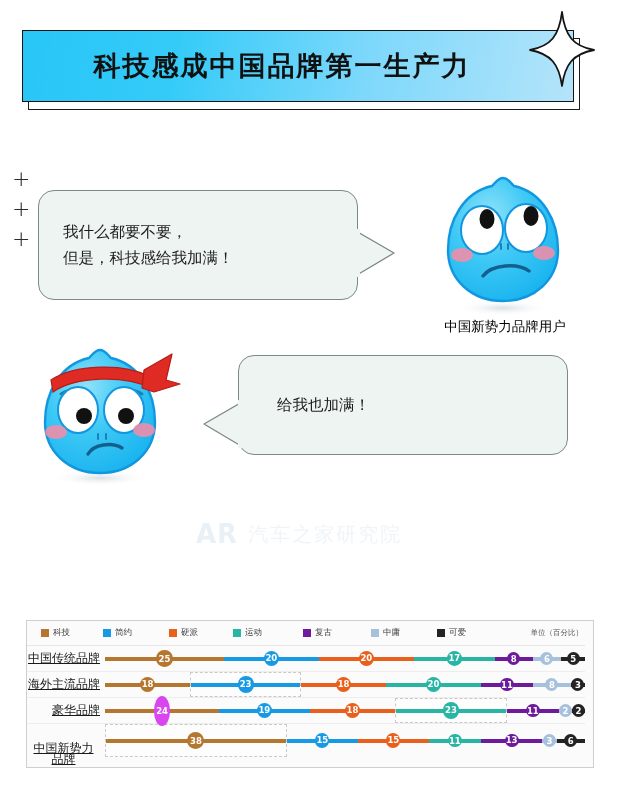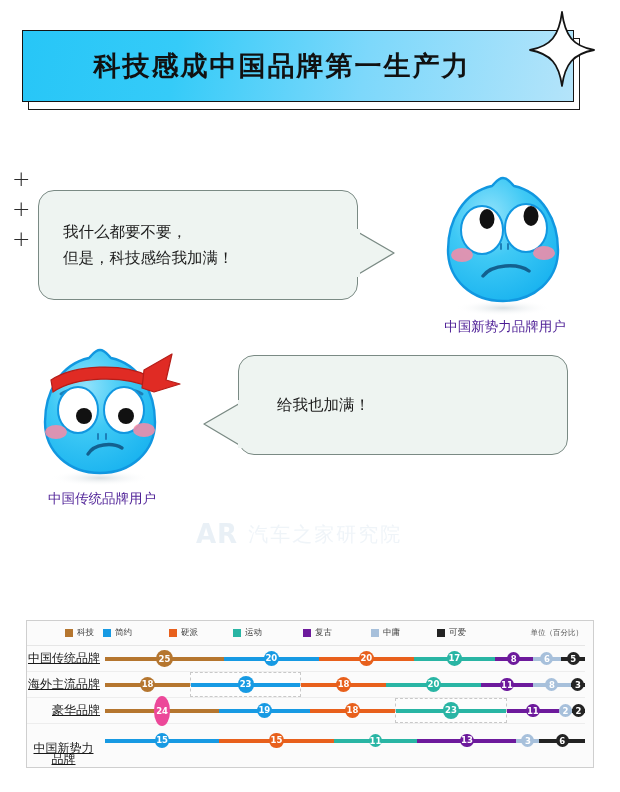--- a/index.html
+++ b/index.html
@@ -45,21 +45,21 @@
   .bubble-tail { position:absolute; }
 
   #bubble1 { left:38px; top:190px; width:320px; height:110px; }
   #bubble1 .bubble-text { padding-left:24px; }
   #bubble2 { left:238px; top:355px; width:330px; height:100px; }
   #bubble2 .bubble-text { padding-left:38px; }
 
   
   .mascot { position:absolute; }
   .mascot-label {
-    position:absolute; text-align:center; font-size:13.5px; color:#4c1d95;
+    position:absolute; text-align:center; font-size:13.5px; color:#000000;
     width:200px;
   }
 
   
   .watermark {
     position:absolute; left:196px; top:516px; width:240px; height:36px;
     display:flex; align-items:center; gap:10px; opacity:.30;
   }
   .wm-ar { font-size:26px; font-weight:bold; color:#b9cfe2; letter-spacing:1px;
            font-family:"DejaVu Sans","Liberation Sans",sans-serif; }
@@ -193,32 +193,31 @@
       <path d="M122 56 C113 50, 101 52, 94 58" stroke="#1c7fb8" stroke-width="3" fill="none" stroke-linecap="round"></path>
       <ellipse cx="58" cy="72" rx="20" ry="23" fill="#ffffff" stroke="#1197e0" stroke-width="2"></ellipse>
       <ellipse cx="104" cy="72" rx="20" ry="23" fill="#ffffff" stroke="#1197e0" stroke-width="2"></ellipse>
       <circle cx="64" cy="78" r="8" fill="#111"></circle>
       <circle cx="106" cy="78" r="8" fill="#111"></circle>
       <ellipse cx="36" cy="94" rx="11" ry="7" fill="#f98ba6" opacity=".85"></ellipse>
       <ellipse cx="124" cy="92" rx="11" ry="7" fill="#f98ba6" opacity=".85"></ellipse>
       <path d="M78 96 l0 5 M86 96 l0 5" stroke="#1c7fb8" stroke-width="2" stroke-linecap="round"></path>
       <path d="M68 116 C74 106, 92 104, 102 110" stroke="#13608f" stroke-width="3.4" fill="none" stroke-linecap="round"></path>
     </svg>
-    <div class="mascot-label" style="left:-18px; top:152px;">中国传统品牌用户</div>
   </div>
 
   <div class="watermark">
     <span class="wm-ar">AR</span>
     <span class="wm-cn">汽车之家研究院</span>
   </div>
 
 
   <div class="chart-box">
     <div class="legend" id="legend" style="position: relative;">
-        <div class="legend-item" style="position: absolute; left: 14px; margin-left: 24px;">
+        <div class="legend-item" style="position: absolute; left: 14px;">
           <span class="legend-sw" style="background: rgb(181, 118, 47);"></span>
           <span class="legend-lb">科技</span>
         </div>
         <div class="legend-item" style="position: absolute; left: 76px;">
           <span class="legend-sw" style="background: rgb(23, 154, 227);"></span>
           <span class="legend-lb">简约</span>
         </div>
         <div class="legend-item" style="position: absolute; left: 142px;">
           <span class="legend-sw" style="background: rgb(232, 96, 28);"></span>
           <span class="legend-lb">硬派</span>
@@ -306,21 +305,21 @@
               <div class="line" style="background: rgb(35, 35, 35);"></div>
               <div class="badge" style="width: 13px; height: 13px; background: rgb(35, 35, 35);">3</div>
             </div>
           </div>
         </div>
         <div class="row">
           <div class="row-label">豪华品牌</div>
           <div class="row-bars">
             <div class="seg" style="flex: 24 0 0px;">
               <div class="line" style="background: rgb(181, 118, 47);"></div>
-              <div class="badge" style="width: 16.28px; height: 30px; background: #ec4899;">24</div>
+              <div class="badge" style="width: 16.28px; height: 30px; background: #d946ef;">24</div>
             </div>
             <div class="seg" style="flex: 19 0 0px;">
               <div class="line" style="background: rgb(23, 154, 227);"></div>
               <div class="badge" style="width: 15.18px; height: 15.18px; background: rgb(23, 154, 227);">19</div>
             </div>
             <div class="seg" style="flex: 18 0 0px;">
               <div class="line" style="background: rgb(232, 96, 28);"></div>
               <div class="badge" style="width: 14.96px; height: 14.96px; background: rgb(232, 96, 28);">18</div>
             </div>
             <div class="seg hl" style="flex: 23 0 0px;">
@@ -337,20 +336,24 @@
             </div>
             <div class="seg" style="flex: 2 0 0px;">
               <div class="line" style="background: rgb(35, 35, 35);"></div>
               <div class="badge" style="width: 13px; height: 13px; background: rgb(35, 35, 35);">2</div>
             </div>
           </div>
         </div>
         <div class="row tall">
           <div class="row-label" style="text-align: center; margin-top: 27px;">中国新势力<br>品牌</div>
           <div class="row-bars">
+            <div class="seg hl" style="flex: 38 0 0px;">
+              <div class="line" style="background: rgb(181, 118, 47);"></div>
+              <div class="badge" style="width: 17px; height: 17px; background: rgb(181, 118, 47);">38</div>
+            </div>
             <div class="seg" style="flex: 15 0 0px;">
               <div class="line" style="background: rgb(23, 154, 227);"></div>
               <div class="badge" style="width: 14.3px; height: 14.3px; background: rgb(23, 154, 227);">15</div>
             </div>
             <div class="seg" style="flex: 15 0 0px;">
               <div class="line" style="background: rgb(232, 96, 28);"></div>
               <div class="badge" style="width: 14.3px; height: 14.3px; background: rgb(232, 96, 28);">15</div>
             </div>
             <div class="seg" style="flex: 11 0 0px;">
               <div class="line" style="background: rgb(41, 181, 164);"></div>

